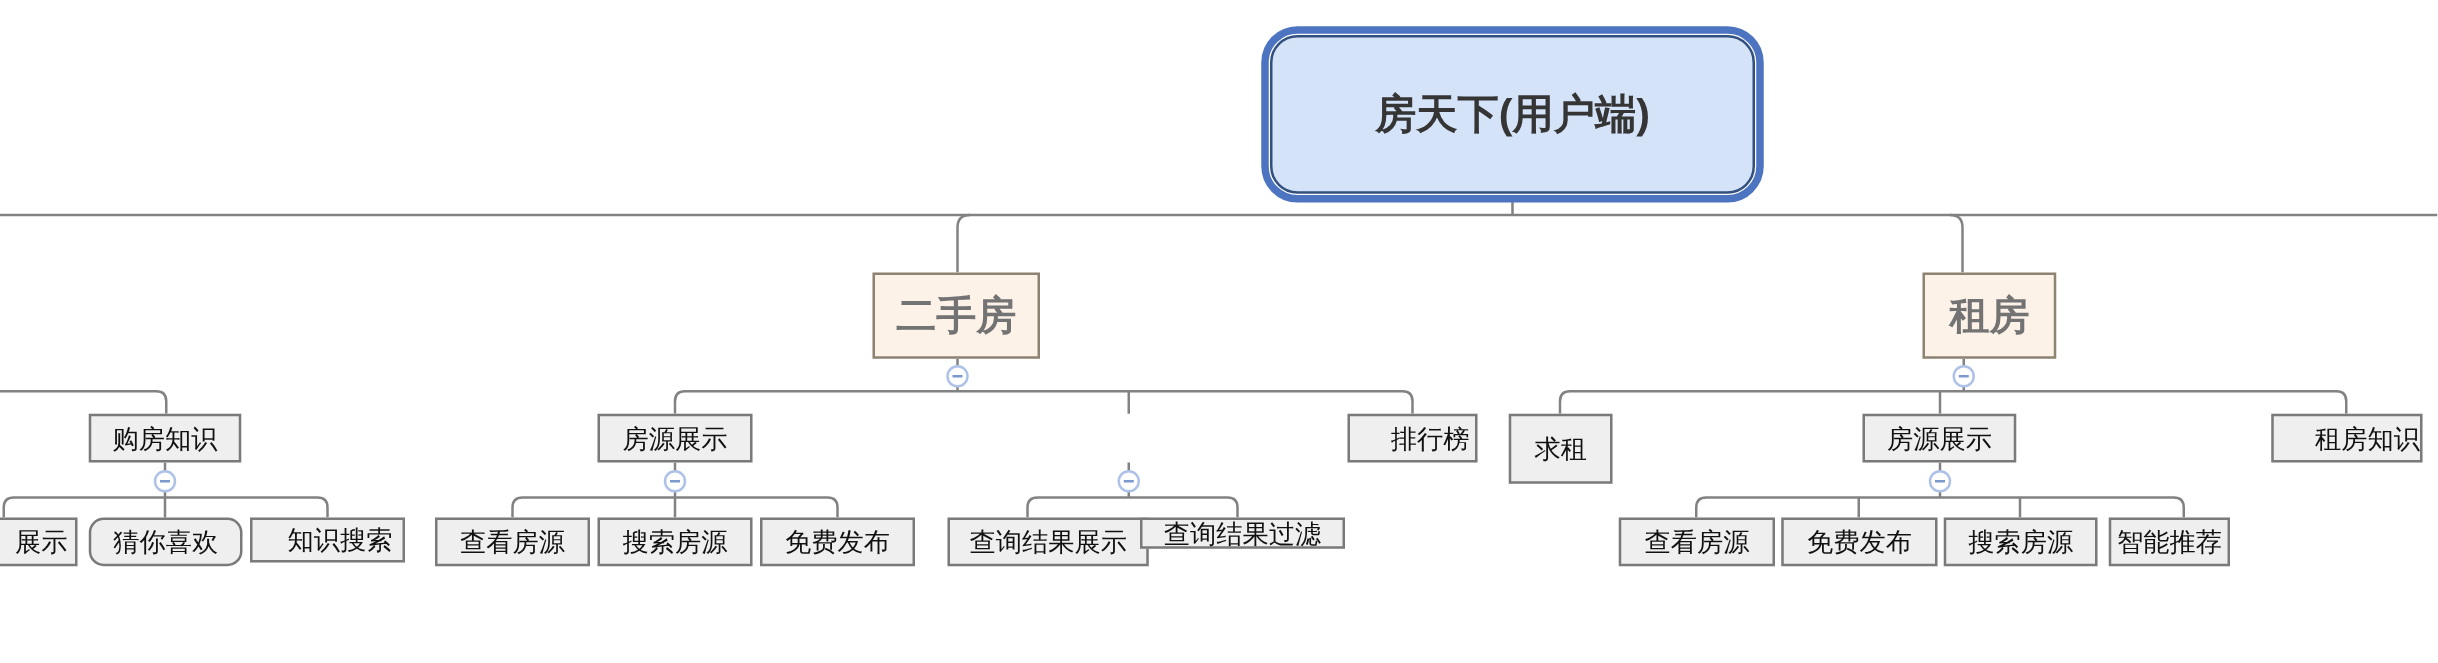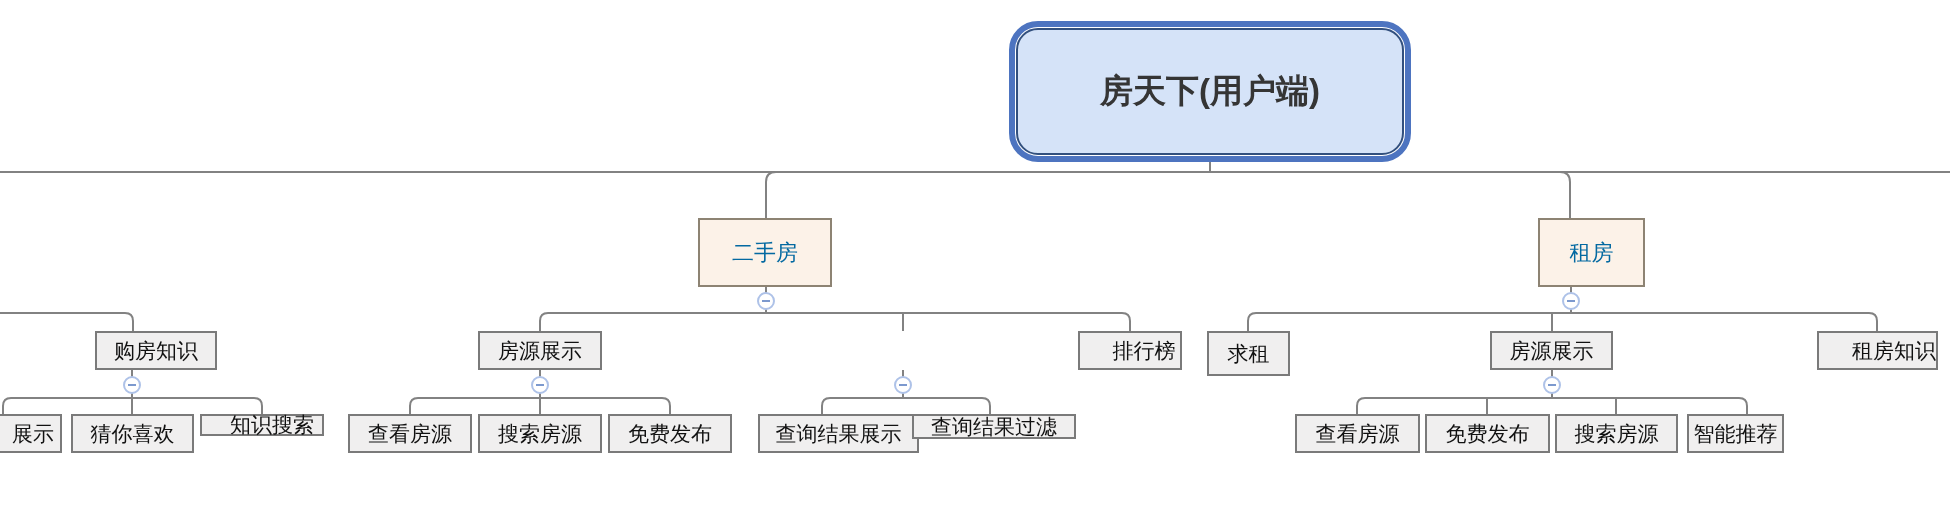--- a/index.html
+++ b/index.html
@@ -36,21 +36,21 @@
     background:var(--root-fill);
     border:2px solid var(--root-border);
     outline:6px solid var(--selection-ring);
     outline-offset:1px;border-radius:3px;
     font-size:33px;font-weight:700;color:var(--text-dark);
     z-index:2;
   }
   .node.branch{
     background:var(--branch-fill);
     border:2px solid var(--branch-border);
-    font-size:22px;font-weight:400;color:#0369a1;
+    font-size:32px;font-weight:700;color:#737373;
   }
   .node.clipped{justify-content:flex-end;padding-right:6px;}
   .collapse{
     position:absolute;z-index:3;box-sizing:border-box;
     width:18px;height:18px;border-radius:50%;
     background:#ffffff;border:2px solid var(--collapse-ring);
     display:flex;align-items:center;justify-content:center;
   }
   .collapse .minus{width:8px;height:2px;background:var(--collapse-minus);}
 </style>
@@ -87,30 +87,30 @@
     <path d="M1357 414 L1357 406 Q1357 398 1365 398 L1739 398 Q1747 398 1747 406 L1747 414"></path>
     <path d="M1487 398 L1487 414"></path>
     <path d="M1616 398 L1616 414"></path>
   </svg>
 
   <div class="node root" style="left:1016px;top:28px;width:388px;height:127px;border-radius:22px;">房天下(用户端)</div>
 
   <div class="node branch" style="left:698px;top:218px;width:134px;height:69px;">二手房</div>
   <div class="node branch" style="left:1518px;top:218px;width:107px;height:69px;margin-left:20px;">租房</div>
 
-  <div class="node" style="left:71px;top:331px;width:122px;height:39px;margin-left:24px;">购房知识</div>
+  <div class="node" style="left:71px;top:331px;width:122px;height:39px;">购房知识</div>
   <div class="node" style="left:478px;top:331px;width:124px;height:39px;">房源展示</div>
   <div class="node" style="left:1078px;top:331px;width:104px;height:39px;padding-left:28px;">排行榜</div>
-  <div class="node" style="left:1207px;top:331px;width:83px;height:45px;">求租</div>
+  <div class="node" style="left:1207px;top:331px;width:83px;height:56px;">求租</div>
   <div class="node" style="left:1490px;top:331px;width:123px;height:39px;">房源展示</div>
   <div class="node" style="left:1817px;top:331px;width:121px;height:39px;padding-left:33px;">租房知识</div>
 
   <div class="node clipped" style="left:-62px;top:414px;width:124px;height:39px;">展示</div>
-  <div class="node" style="left:71px;top:414px;width:123px;height:39px;">猜你喜欢</div>
-  <div class="node" style="left:200px;top:414px;width:124px;height:22px;padding-left:20px;">知识搜索</div>
+  <div class="node" style="left:71px;top:414px;width:123px;height:39px;border-radius:12px;">猜你喜欢</div>
+  <div class="node" style="left:200px;top:414px;width:124px;height:36px;padding-left:20px;">知识搜索</div>
 
   <div class="node" style="left:348px;top:414px;width:124px;height:39px;">查看房源</div>
   <div class="node" style="left:478px;top:414px;width:124px;height:39px;">搜索房源</div>
   <div class="node" style="left:608px;top:414px;width:124px;height:39px;">免费发布</div>
 
   <div class="node" style="left:758px;top:414px;width:161px;height:39px;">查询结果展示</div>
   <div class="node" style="left:912px;top:414px;width:164px;height:25px;">查询结果过滤</div>
 
   <div class="node" style="left:1295px;top:414px;width:125px;height:39px;">查看房源</div>
   <div class="node" style="left:1425px;top:414px;width:125px;height:39px;">免费发布</div>

